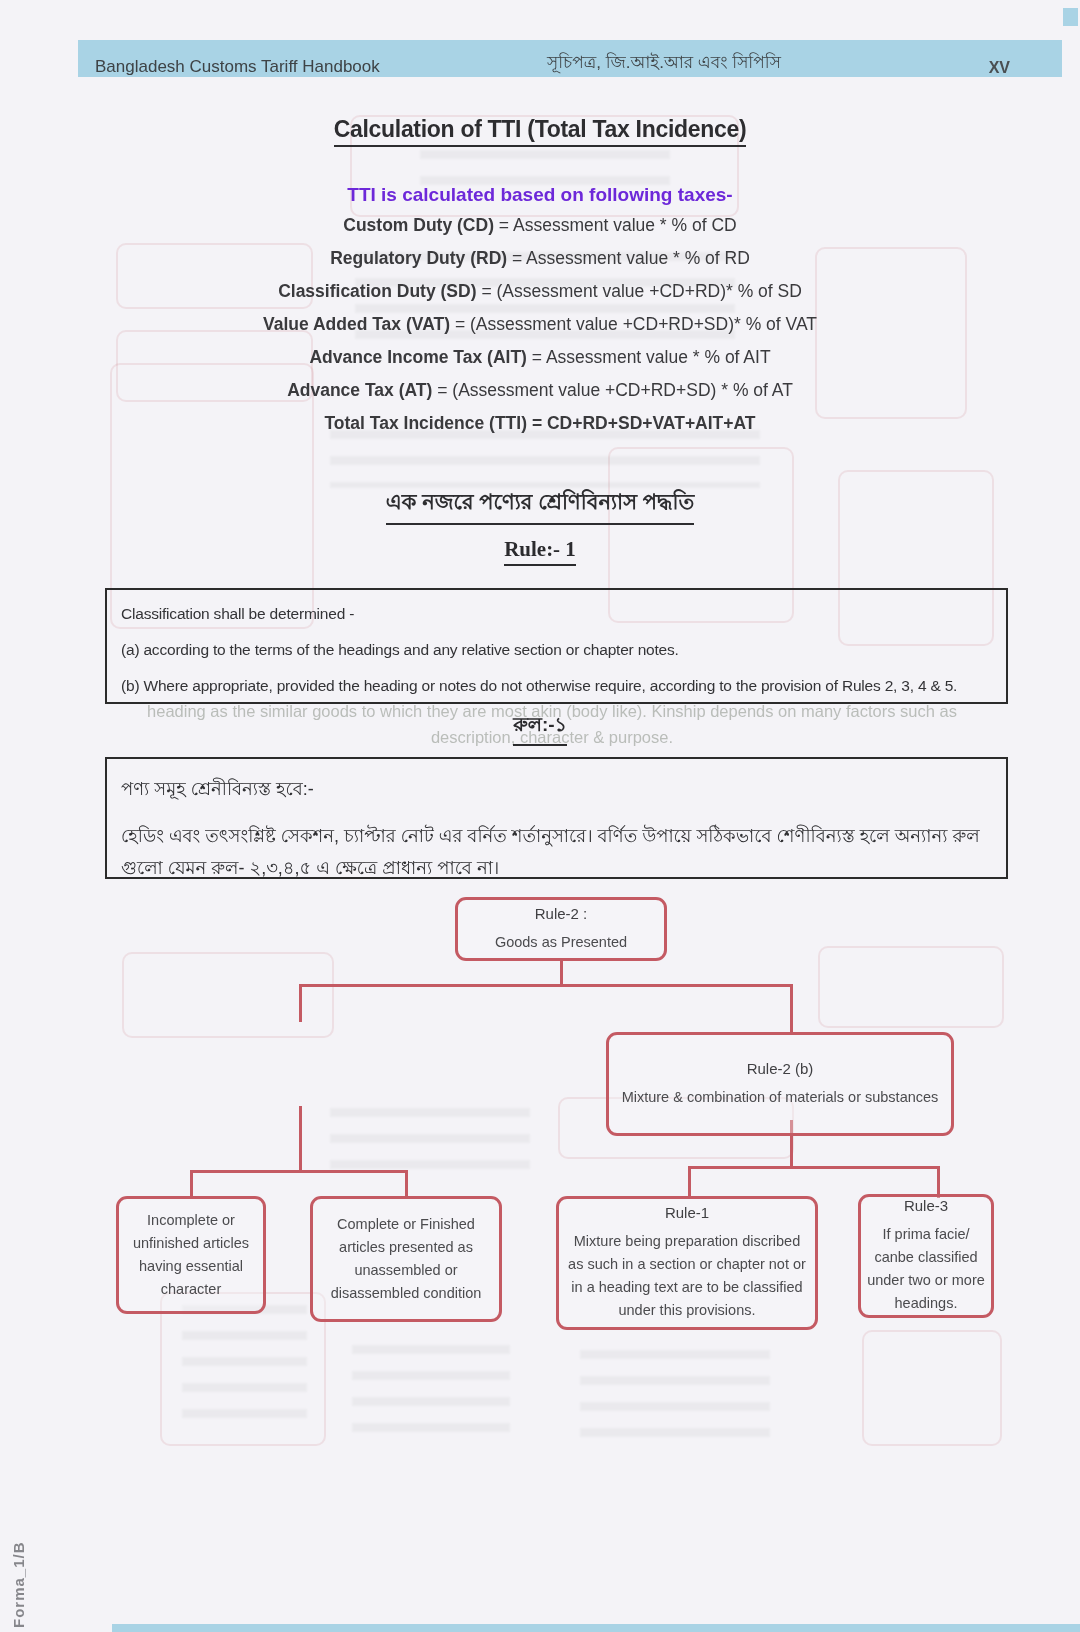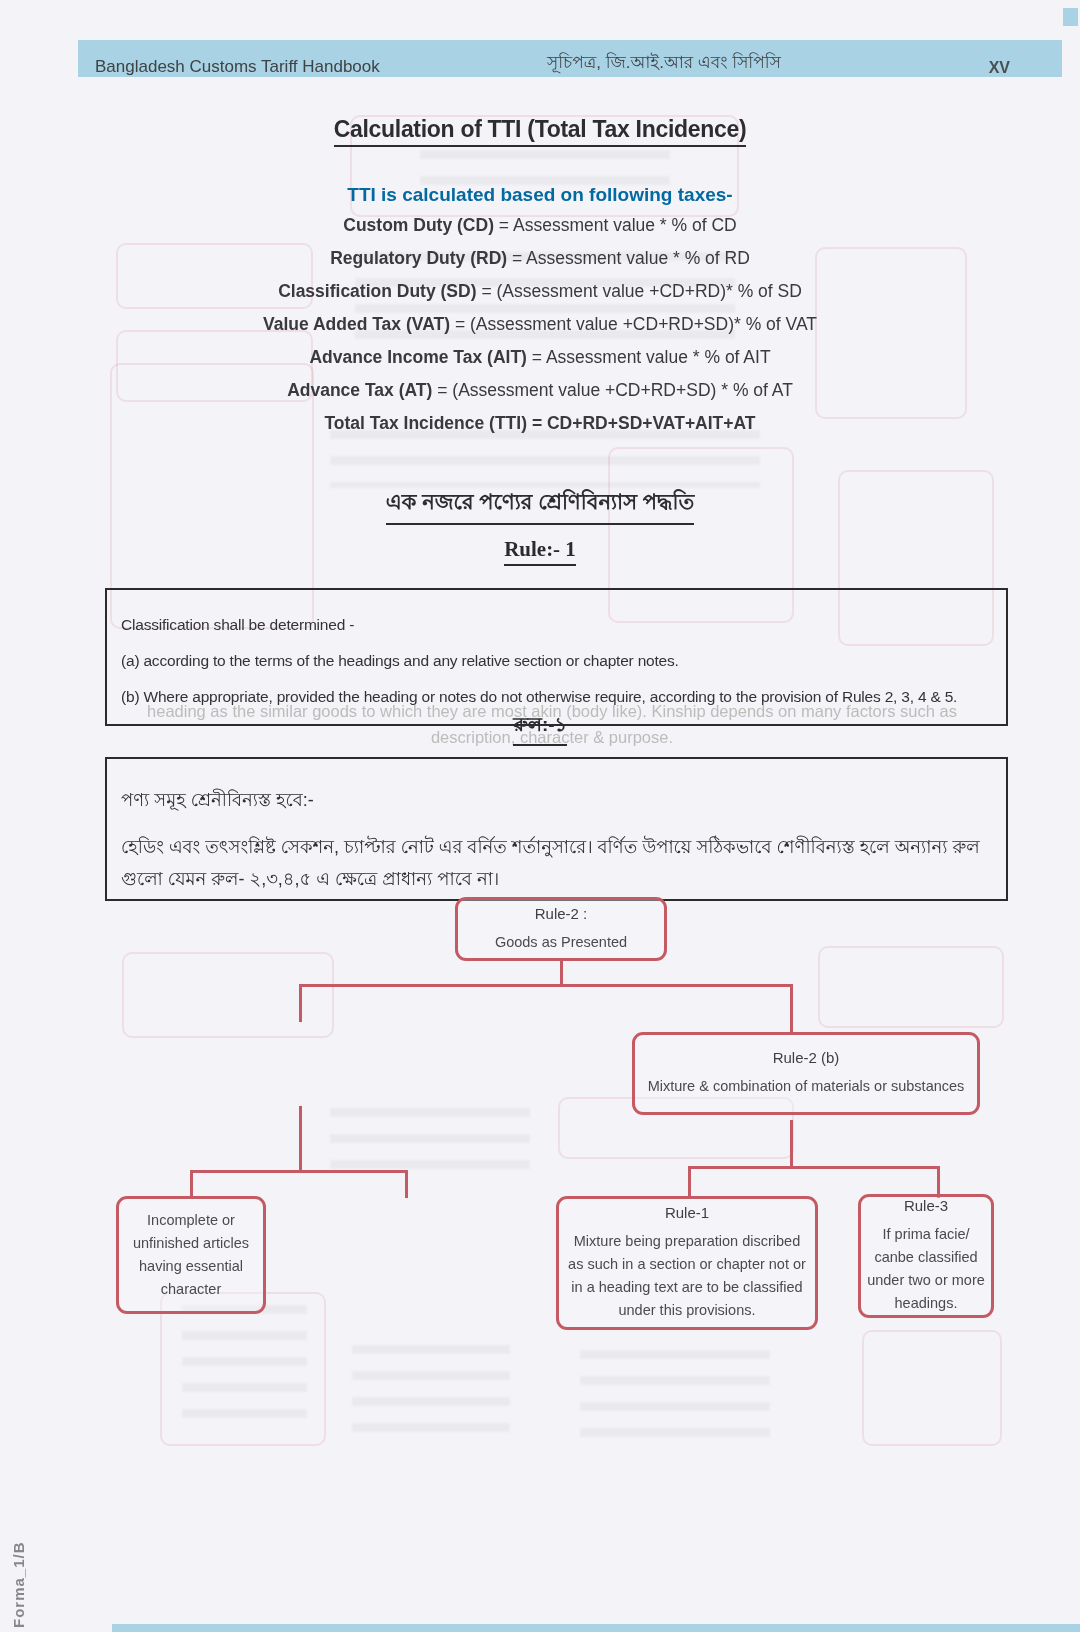--- a/index.html
+++ b/index.html
@@ -14,33 +14,33 @@
   .ht-left{font-size:17px;color:#3e4346;padding-left:17px;width:452px;}
   .ht-center{font-size:17px;color:#3e4346;flex:1;}
   .ht-right{font-weight:bold;font-size:16px;color:#4a4f52;padding-right:52px;}
   .blue-notch{position:absolute;left:1063px;top:8px;width:15px;height:18px;background:#a9d3e5;}
   .blue-strip-bottom{position:absolute;left:112px;top:1624px;width:968px;height:8px;background:#a9d3e5;}
 
   
   .cline{position:absolute;left:0;width:100%;text-align:center;}
   .us{display:inline-block;border-bottom:2.5px solid currentColor;padding-bottom:2px;}
   .main-title{top:116px;font-size:23px;font-weight:bold;color:#2d2d30;letter-spacing:-0.3px;}
-  .subtitle{top:184px;font-size:19px;font-weight:bold;color:#0369a1;}
+  .subtitle{top:184px;font-size:19px;font-weight:bold;color:#6d28d9;}
   .formulas{position:absolute;top:209px;left:0;width:100%;text-align:center;
     font-size:17.5px;color:#3a3a3d;}
   .frow{line-height:33px;}
   .flabel{font-weight:bold;}
   .frow.total span{font-weight:bold;}
   .bn-heading{top:486px;font-size:21px;font-weight:bold;color:#2d2d30;}
   .rule1-en{top:537px;font-family:"Liberation Serif",serif;font-size:21px;font-weight:bold;color:#2b2b2e;}
   .rule1-bn{top:710px;font-size:19px;font-weight:bold;color:#2b2b2e;}
 
   
   .rulebox{position:absolute;left:105px;width:871px;border:2px solid #2b2b2b;
-    padding:25px 14px;text-align:left;background:rgba(255,255,255,0.0);}
+    padding:14px 14px;text-align:left;background:rgba(255,255,255,0.0);}
   .box-en{top:588px;height:84px;font-size:15.5px;letter-spacing:-0.2px;color:#333336;}
   .box-en p{margin:0 0 16px 0;line-height:20px;}
   .box-en p:last-child{margin-bottom:0;}
   .box-bn{top:757px;height:90px;font-size:18px;color:#2f2f32;}
   .box-bn .intro{margin:2px 0 14px 0;}
   .box-bn .body{margin:0;line-height:32px;}
 
   
   .fbox{position:absolute;border:3px solid #c45a63;border-radius:11px;
     text-align:center;color:#4b4b4e;background:rgba(247,245,248,0.35);
@@ -146,29 +146,32 @@
   <div class="fline" style="left:688px;top:1166px;width:252px;height:3px;"></div>
   <div class="fline" style="left:688px;top:1166px;width:3px;height:32px;"></div>
   <div class="fline" style="left:937px;top:1166px;width:3px;height:32px;"></div>
 
   <div class="fbox" style="left:455px;top:897px;width:212px;height:64px;">
     <p class="ftitle">Rule-2 :</p>
     <p class="fbody">Goods as Presented</p>
   </div>
 
 
-  <div class="fbox" style="left:632px;top:1032px;width:348px;height:83px;align-items:center;">
+  <div class="fbox" style="left:606px;top:1032px;width:348px;height:104px;align-items:center;">
     <p class="ftitle">Rule-2 (b)</p>
     <p class="fbody">Mixture &amp; combination of materials or substances</p>
   </div>
 
   <div class="fbox" style="left:116px;top:1196px;width:150px;height:118px;">
     <p class="fbody">Incomplete or unfinished articles having essential character</p>
   </div>
 
+  <div class="fbox" style="left:310px;top:1196px;width:192px;height:126px;">
+    <p class="fbody">Complete or Finished articles presented as unassembled or disassembled condition</p>
+  </div>
 
   <div class="fbox" style="left:556px;top:1196px;width:262px;height:134px;">
     <p class="ftitle">Rule-1</p>
     <p class="fbody">Mixture being preparation discribed as such in a section or chapter not or in a heading text are to be classified under this provisions.</p>
   </div>
 
   <div class="fbox" style="left:858px;top:1194px;width:136px;height:124px;">
     <p class="ftitle">Rule-3</p>
     <p class="fbody">If prima facie/ canbe classified under two or more headings.</p>
   </div>

